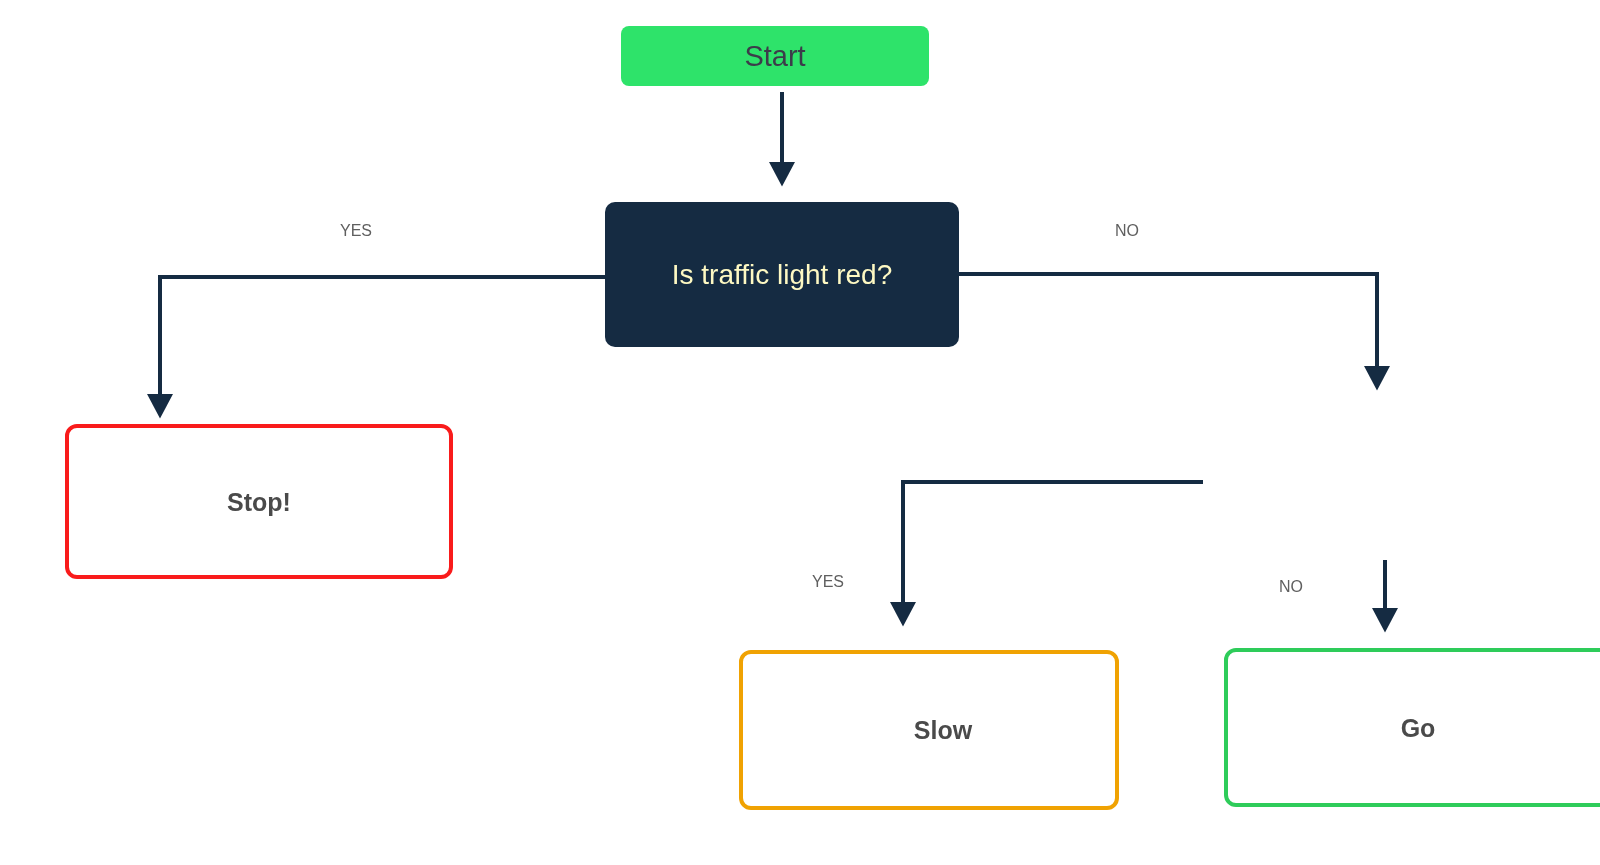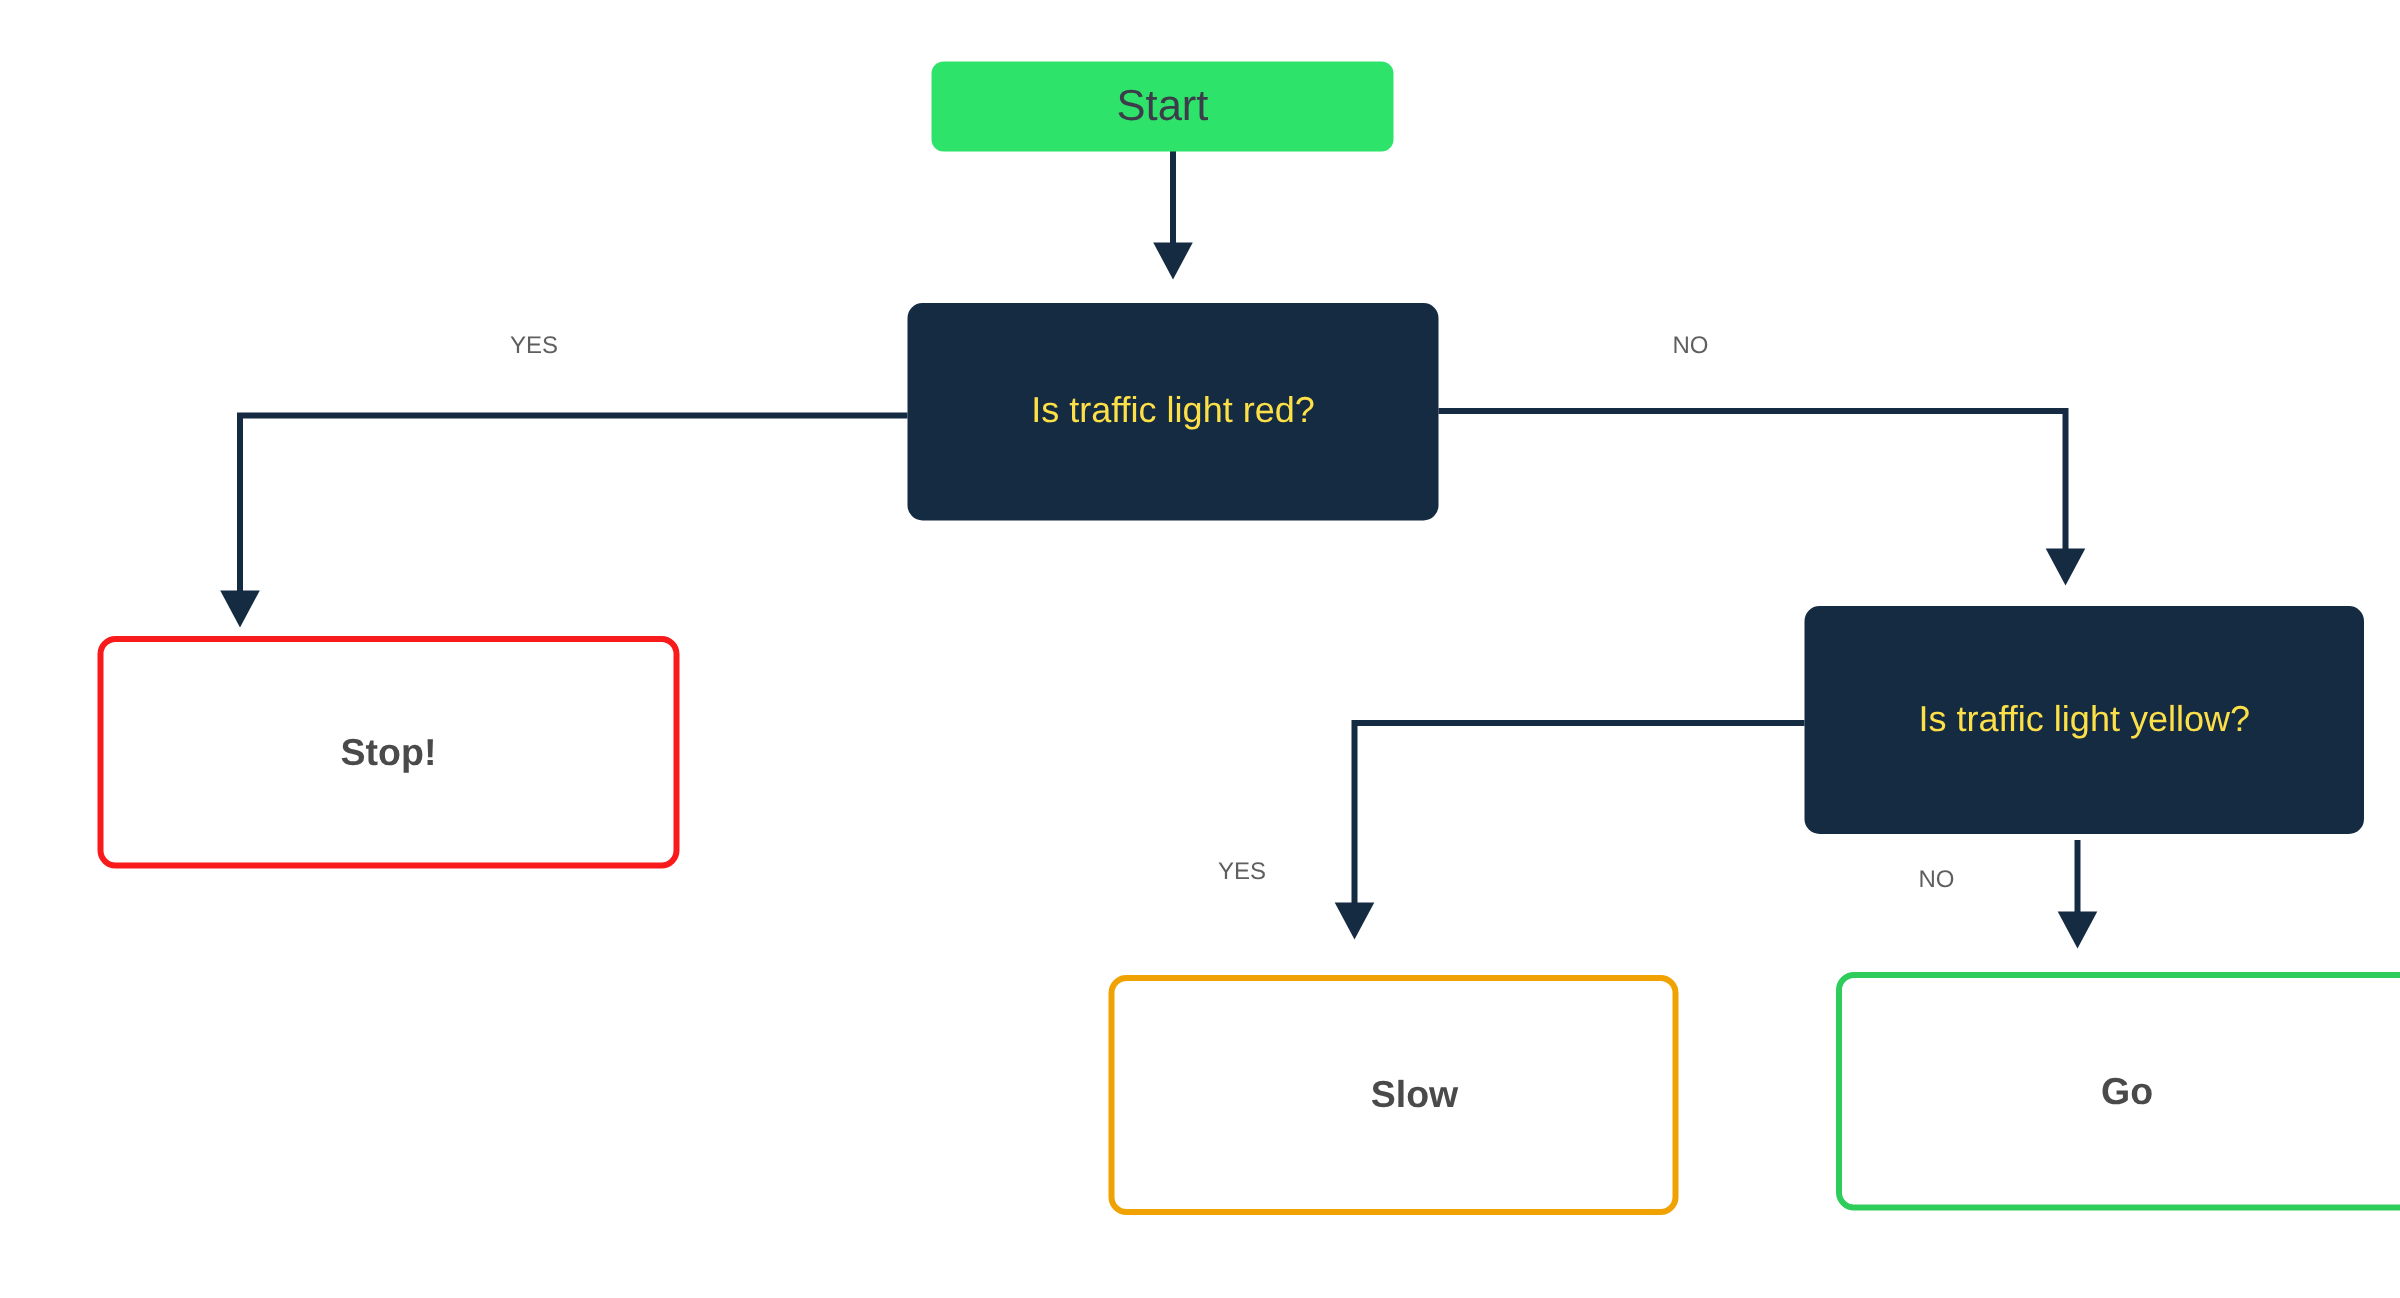--- a/index.html
+++ b/index.html
@@ -39,22 +39,22 @@
   .node-start {
     background: #2ee36a;
     border-radius: 8px;
     color: #3c3c4a;
     font-size: 29px;
     font-weight: 400;
   }
   .node-decision {
     background: #152b42;
     border-radius: 10px;
-    color: #fde047;
-    font-size: 24px;
+    color: #fef9c3;
+    font-size: 28px;
     font-weight: 400;
   }
   .node-terminal {
     background: #ffffff;
     border-style: solid;
     border-width: 4px;
     border-radius: 12px;
     color: #4a4a4a;
     font-size: 25px;
     font-weight: bold;
@@ -93,35 +93,32 @@
      Is traffic light yellow? (right elbow) --&gt;
     <path d="M959,274 L1377,274 L1377,376" fill="none" stroke="#152b42" stroke-width="4" stroke-linejoin="miter" marker-end="url(#arrowhead)"></path>
 
      Slow (left elbow) --&gt;
     <path d="M1203,482 L903,482 L903,612" fill="none" stroke="#152b42" stroke-width="4" stroke-linejoin="miter" marker-end="url(#arrowhead)"></path>
 
      Go --&gt;
     <path d="M1385,560 L1385,618" fill="none" stroke="#152b42" stroke-width="4" marker-end="url(#arrowhead)"></path>
   </svg>
 
-  <div class="node node-start" style="left:621px; top:41px; width:308px; height:60px;">
+  <div class="node node-start" style="left:621px; top:26px; width:308px; height:60px;">
     <span>Start</span>
   </div>
 
   <div class="node node-decision" style="left:605px; top:202px; width:354px; height:145px;">
     <span>Is traffic light red?</span>
   </div>
 
   <div class="node node-terminal node-stop" style="left:29px; top:424px; width:388px; height:155px;">
     <span>Stop!</span>
   </div>
 
-  <div class="node node-decision" style="left:1203px; top:404px; width:373px; height:152px;">
-    <span>Is traffic light yellow?</span>
-  </div>
 
   <div class="node node-terminal node-slow" style="left:703px; top:650px; width:380px; height:160px;padding-left:28px;">
     <span>Slow</span>
   </div>
 
   <div class="node node-terminal node-go" style="left:1188px; top:648px; width:388px; height:159px;">
     <span>Go</span>
   </div>
 
   <div class="edge-label" style="left:340px; top:222px;">YES</div>

